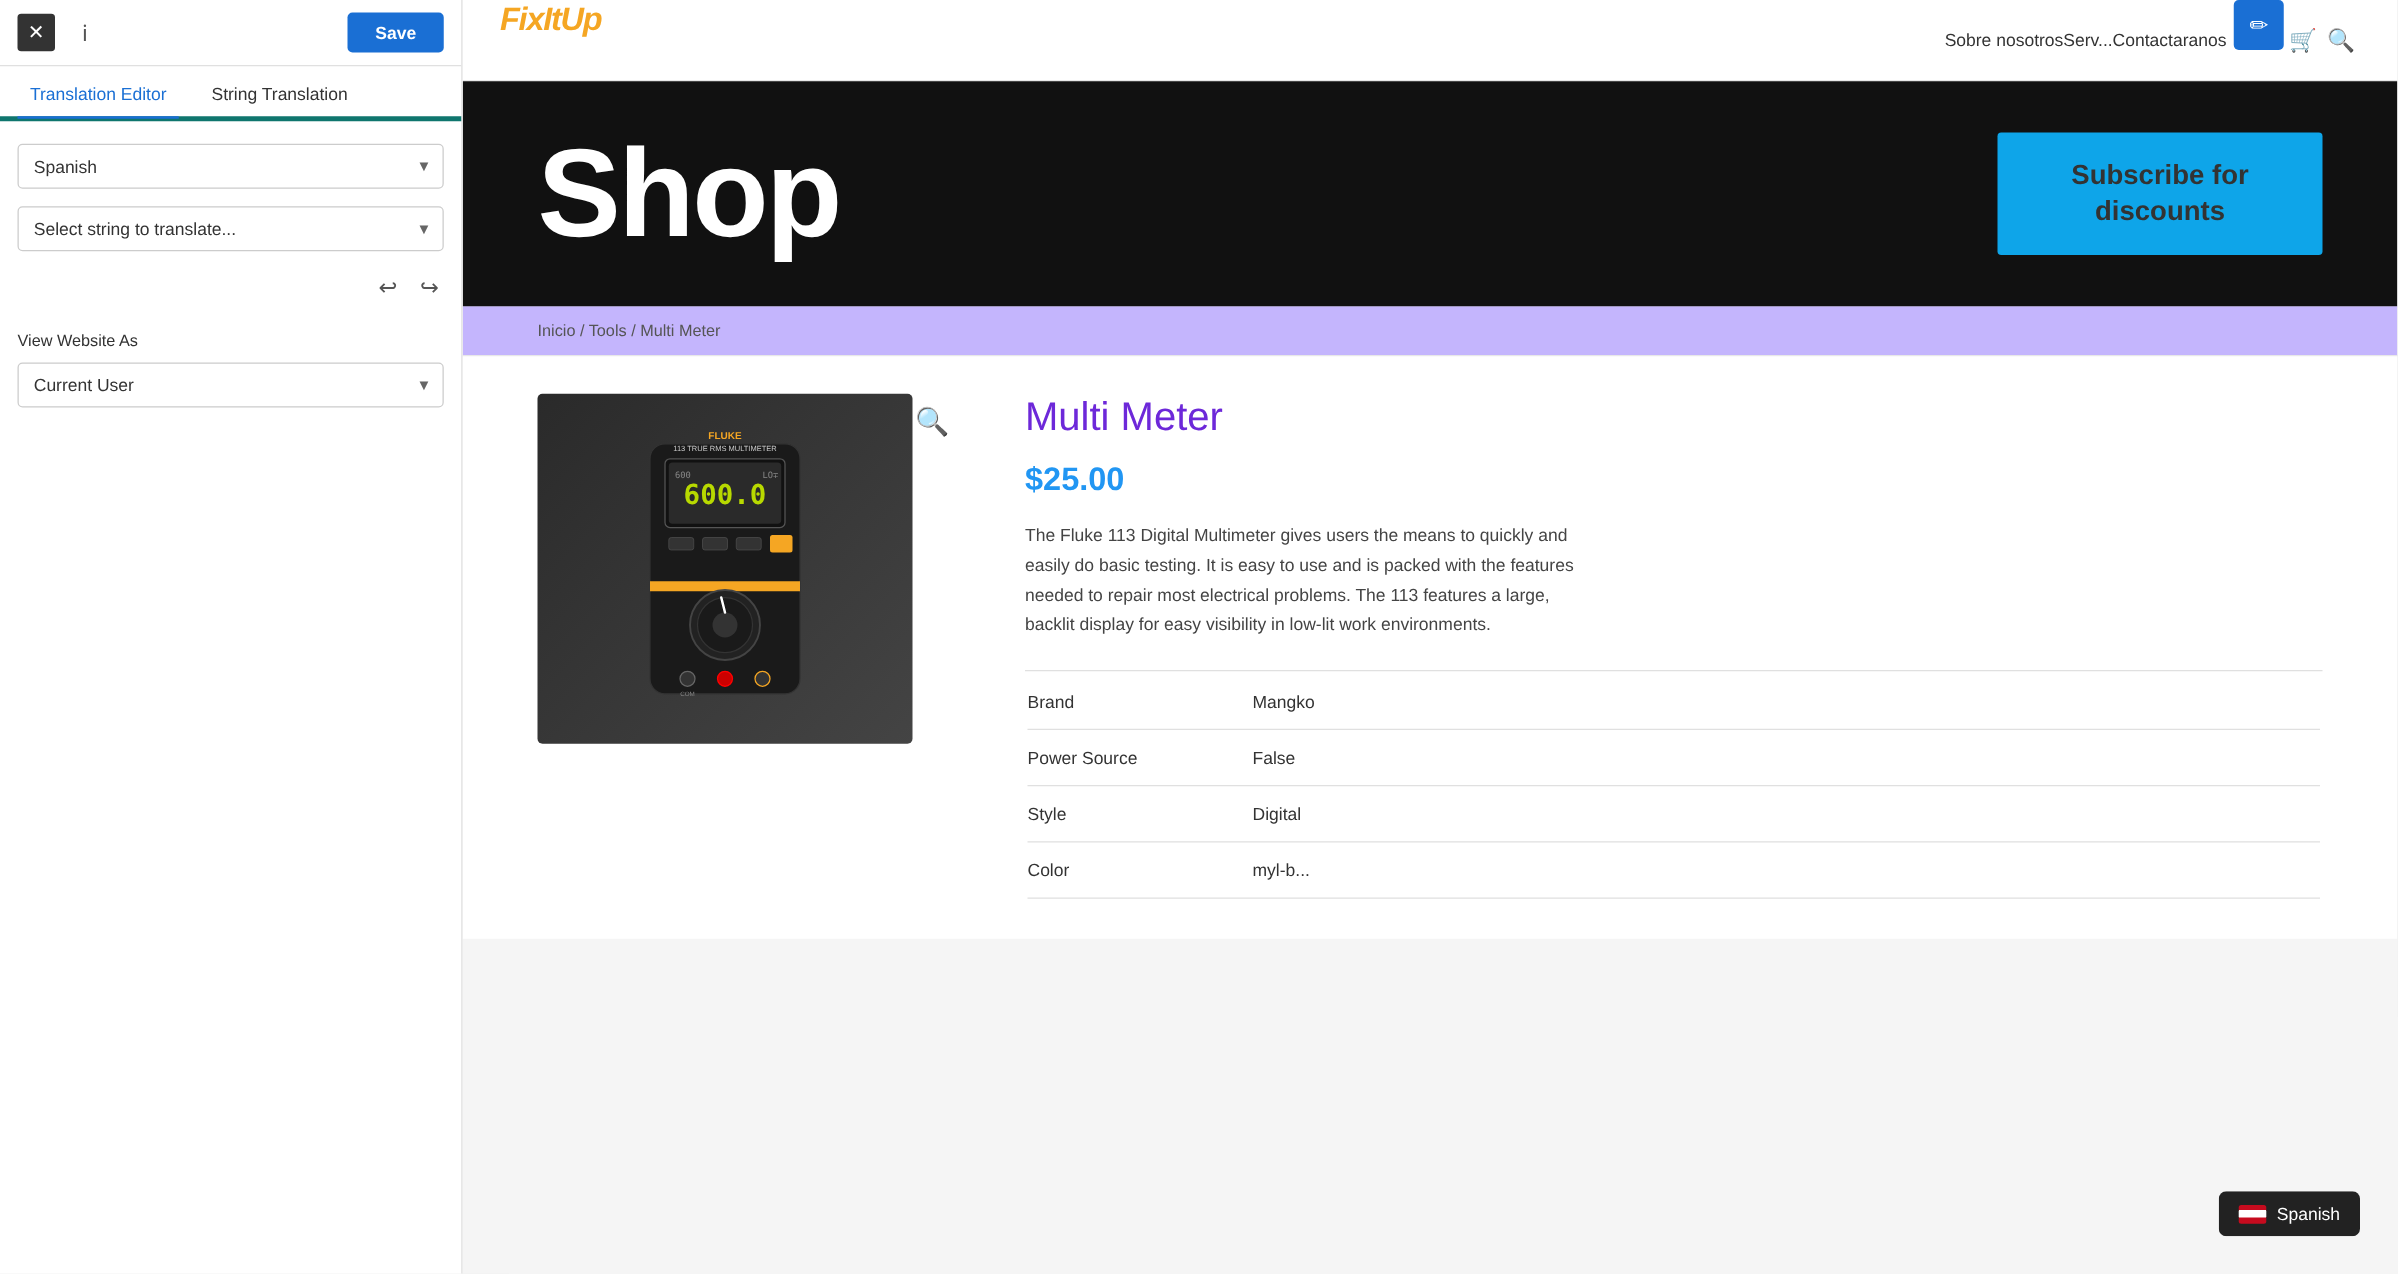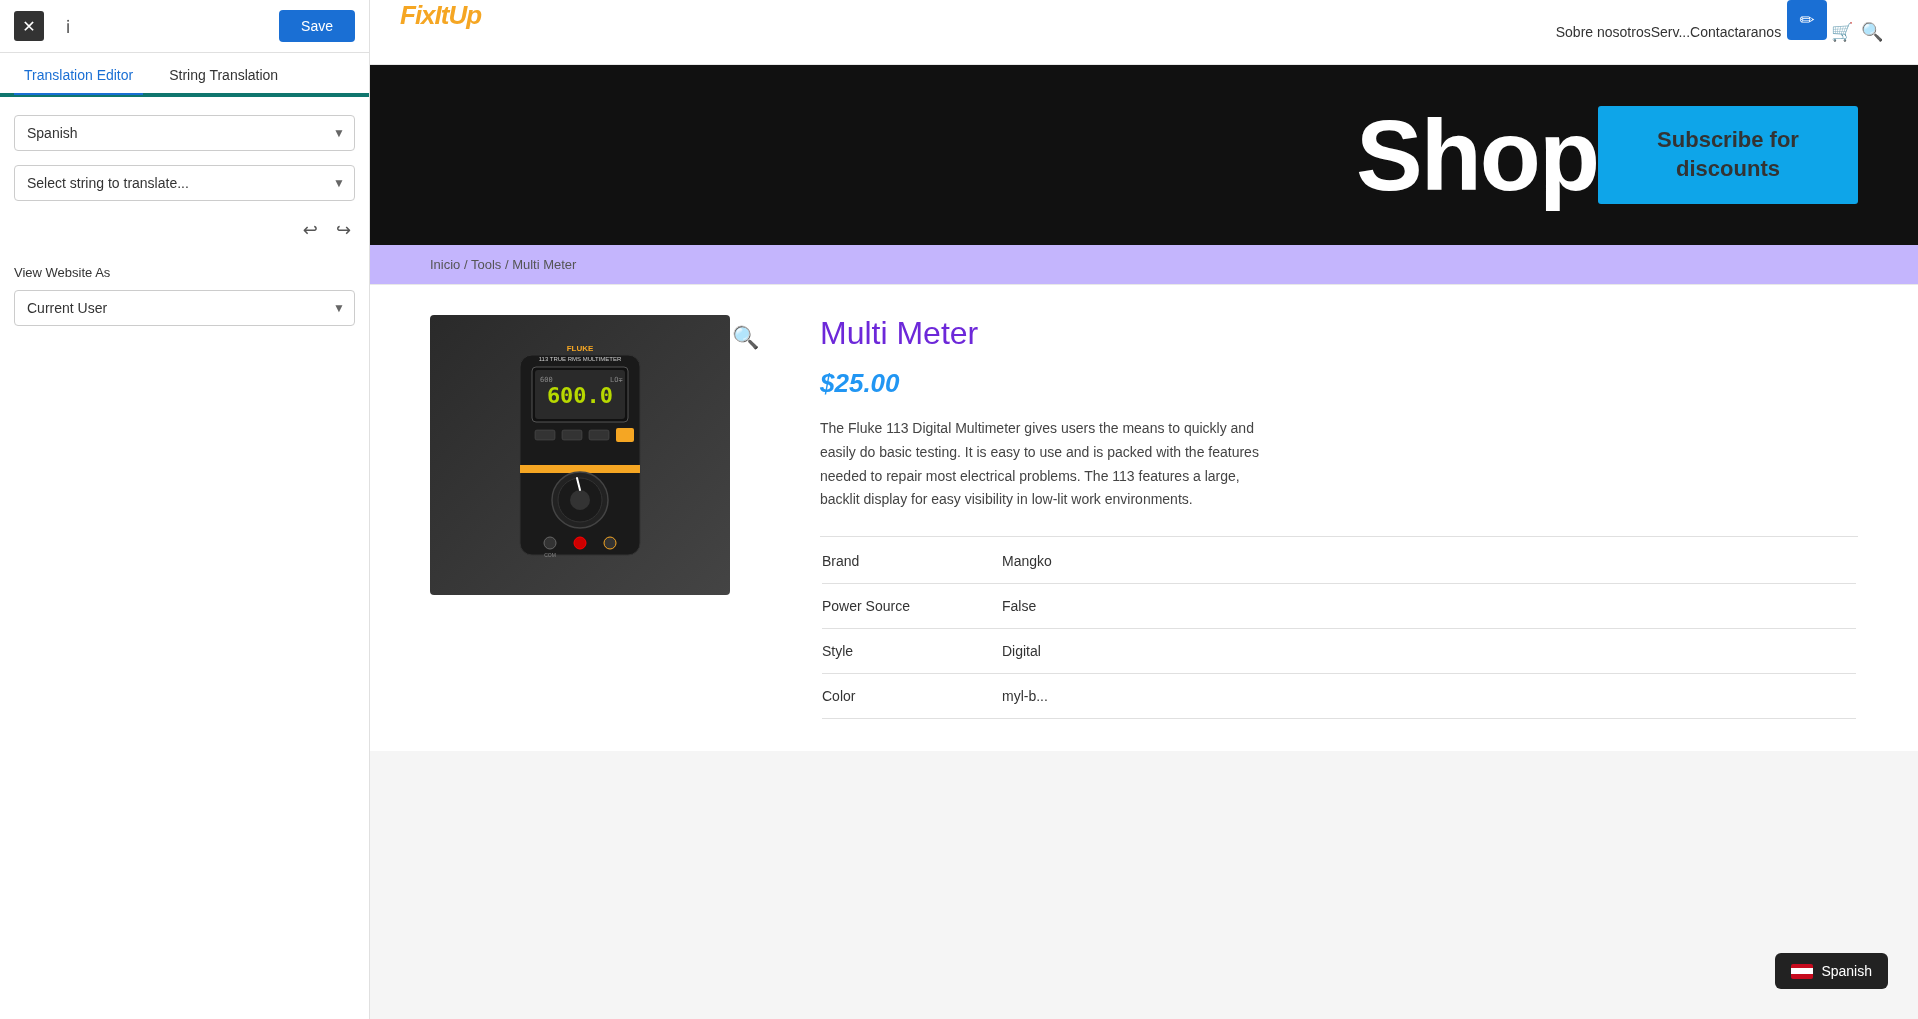--- a/index.html
+++ b/index.html
@@ -48,21 +48,21 @@
     }
 
     #save-btn {
       margin-left: auto;
       background: #1a6fd4;
       color: #fff;
       border: none;
       border-radius: 4px;
       padding: 8px 22px;
       font-size: 14px;
-      font-weight: 400;
+      font-weight: 700;
       cursor: pointer;
     }
 
     #tabs {
       display: flex;
       border-bottom: 4px solid #0f766e;
       padding: 0 14px;
     }
 
     .tab {
@@ -199,21 +199,21 @@
       font-size: 18px;
       color: #333;
       padding: 4px;
     }
 
     
     #shop-banner {
       background: #111;
       display: flex;
       align-items: center;
-      justify-content: flex-end;
+      justify-content: space-between;
       padding: 16px 60px;
       height: 180px;
       position: relative;
     }
 
     #shop-title {
       font-size: 100px;
       font-weight: 900;
       color: #fff;
       letter-spacing: -2px;
@@ -293,21 +293,20 @@
       font-weight: 400;
       color: #6d28d9;
       margin-bottom: 16px;
     }
 
     #product-price {
       font-size: 26px;
       color: #2196f3;
       font-weight: 600;
       margin-bottom: 18px;
-      font-style: italic;
     }
 
     #product-description {
       font-size: 14px;
       color: #444;
       line-height: 1.7;
       margin-bottom: 24px;
       max-width: 440px;
     }
 

